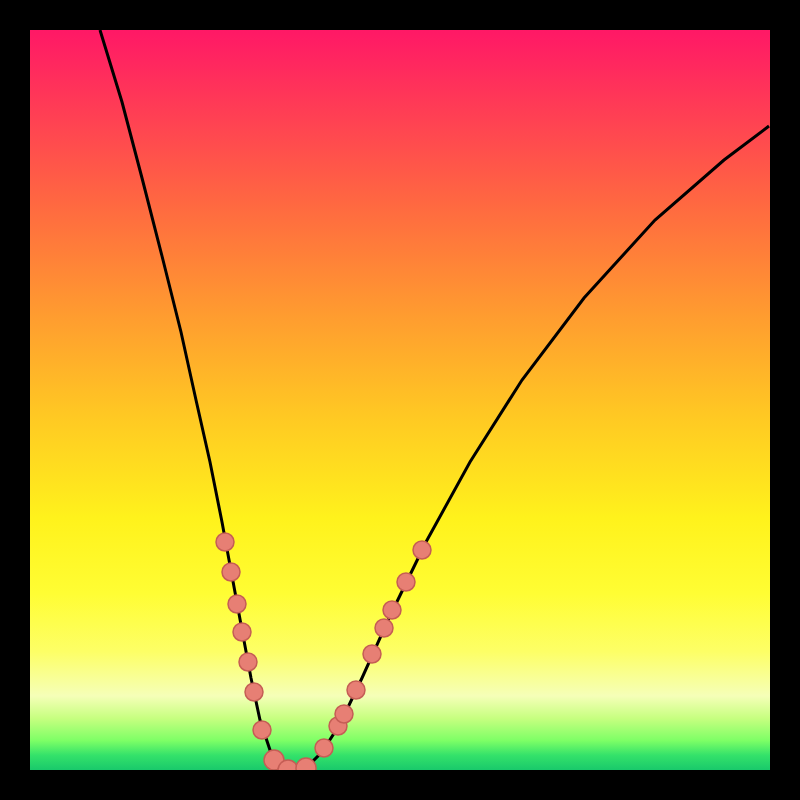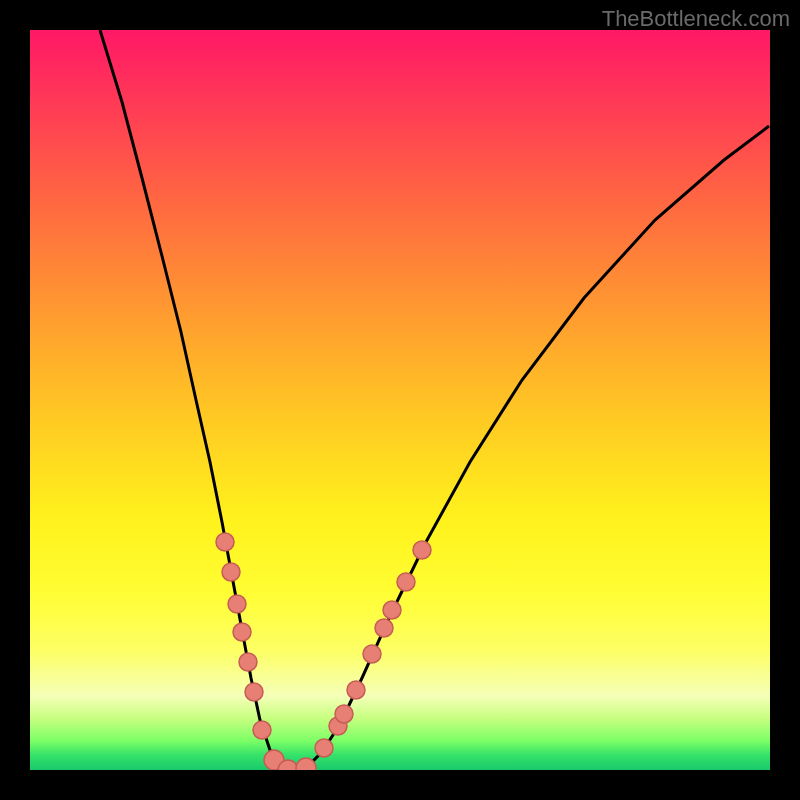--- a/index.html
+++ b/index.html
@@ -21,21 +21,20 @@
         #7eff66 96%,
         #34e26a 98%,
         #19c96b 100%
       ); }
     .curve-layer { position: absolute; inset: 0; }
   </style>
 </head>
 <body>
 
 <div class="outer">
-  <div class="watermark">TheBottleneck.com</div>
   <div class="plot">
     <div class="gradient-bg"></div>
     <svg class="curve-layer" width="740" height="740" viewBox="0 0 740 740">
       <path id="curve-left" fill="none" stroke-width="3" stroke="#000000" d="M70 0 L92 72 L112 148 L132 226 L151 302 L166 370 L180 432 L192 492 L202 546 L212 600 L221 648 L230 690 L240 720 L250 736 L262 740"></path>
       <path id="curve-right" fill="none" stroke-width="3" stroke="#000000" d="M262 740 L276 738 L292 722 L310 694 L332 648 L360 586 L396 512 L440 432 L492 350 L554 268 L625 190 L694 130 L739 96"></path>
       <g id="dots-group">
           <circle cx="195" cy="512" r="9" fill="#e77f74" stroke="#c55d55" stroke-width="1.5"></circle>
           <circle cx="201" cy="542" r="9" fill="#e77f74" stroke="#c55d55" stroke-width="1.5"></circle>
           <circle cx="207" cy="574" r="9" fill="#e77f74" stroke="#c55d55" stroke-width="1.5"></circle>
           <circle cx="212" cy="602" r="9" fill="#e77f74" stroke="#c55d55" stroke-width="1.5"></circle>

